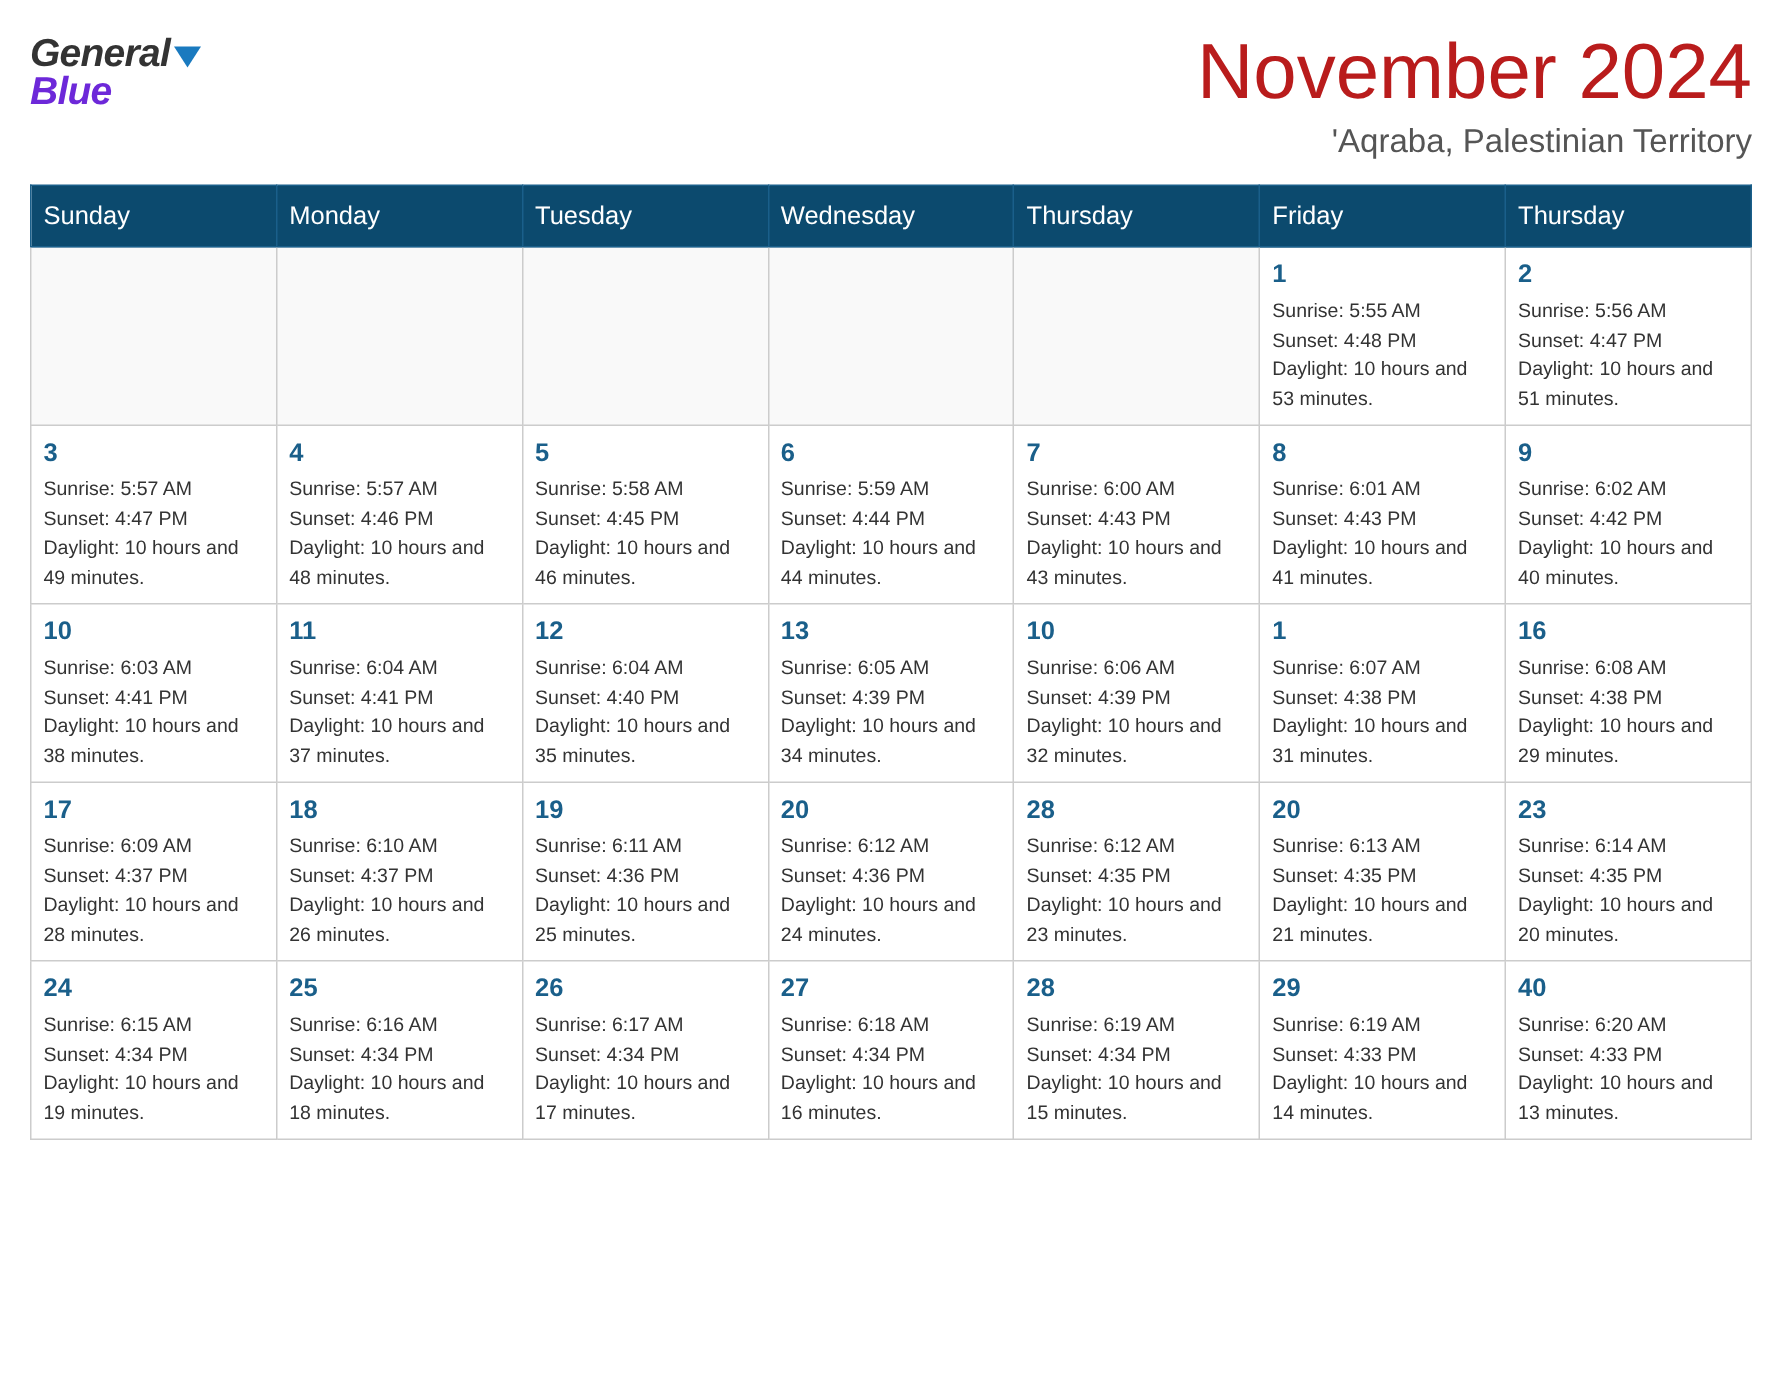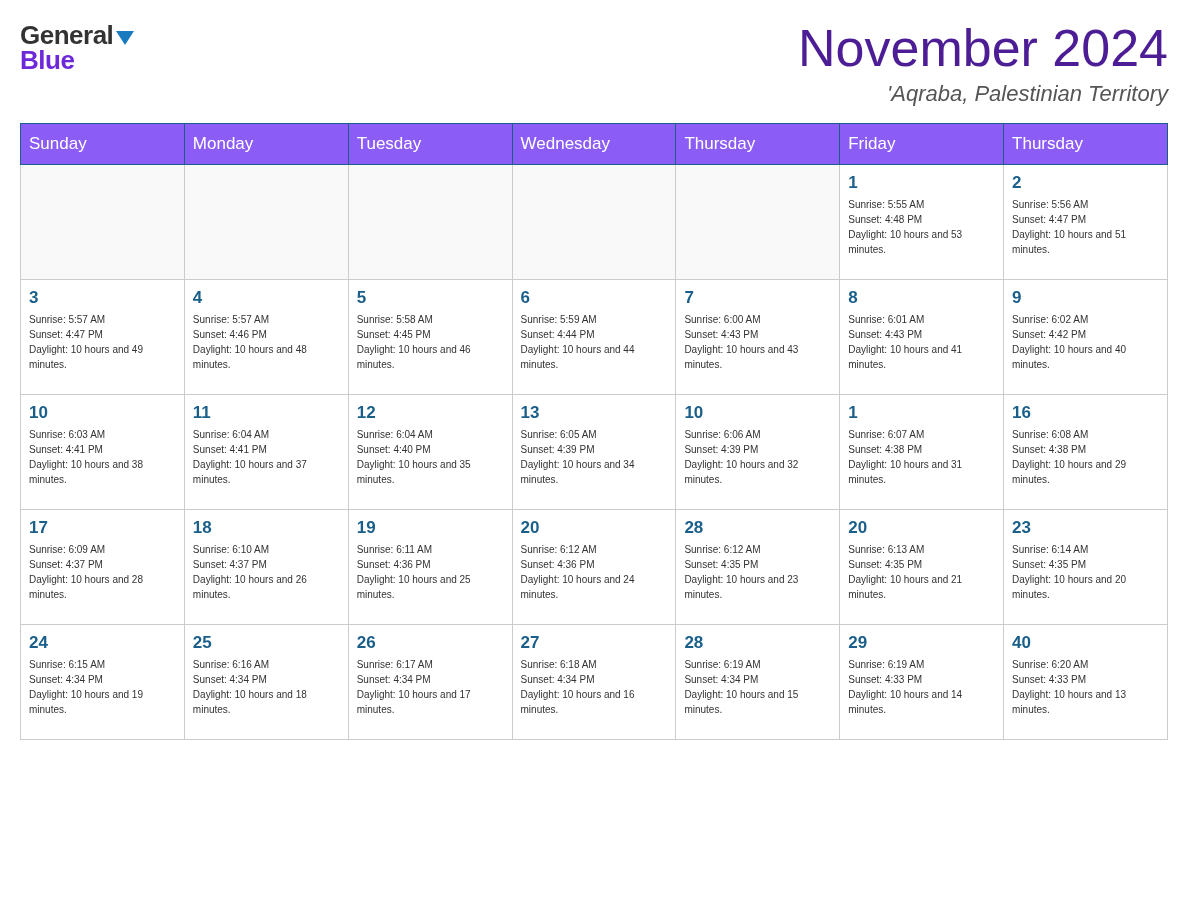--- a/index.html
+++ b/index.html
@@ -13,20 +13,21 @@
     .header {
       display: flex;
       justify-content: space-between;
       align-items: flex-start;
       margin-bottom: 16px;
     }
     .logo {
       display: flex;
       flex-direction: column;
       align-items: flex-start;
+      font-style: italic;
     }
     .logo-general {
       font-size: 26px;
       font-weight: bold;
       color: #333;
       letter-spacing: -0.5px;
     }
     .logo-blue {
       font-size: 26px;
       font-weight: bold;
@@ -45,36 +46,35 @@
       vertical-align: middle;
       position: relative;
       top: -2px;
     }
     .title-area {
       text-align: right;
     }
     .calendar-title {
       font-size: 52px;
       font-weight: 400;
-      color: #4c1d95;
+      color: #b91c1c;
       line-height: 1.1;
     }
     .calendar-subtitle {
       font-size: 22px;
       color: #555;
       margin-top: 4px;
-      font-style: italic;
     }
     .calendar {
       width: 100%;
       border-collapse: collapse;
       border: 1px solid #ccc;
     }
     .calendar th {
-      background-color: #8b5cf6;
+      background-color: #0c4a6e;
       color: #fff;
       font-size: 17px;
       font-weight: normal;
       padding: 10px 8px;
       text-align: left;
       border: 1px solid #1a5f8a;
     }
     .calendar td {
       vertical-align: top;
       padding: 8px;
@@ -85,21 +85,21 @@
       color: #333;
     }
     .day-number {
       font-size: 17px;
       color: #1a5f8a;
       font-weight: bold;
       display: block;
       margin-bottom: 4px;
     }
     .day-info {
-      font-size: 10px;
+      font-size: 13px;
       color: #333;
       line-height: 1.5;
     }
     .empty-cell {
       background: #f9f9f9;
     }
     tr.week-row td {
       height: 115px;
     }
   </style>

